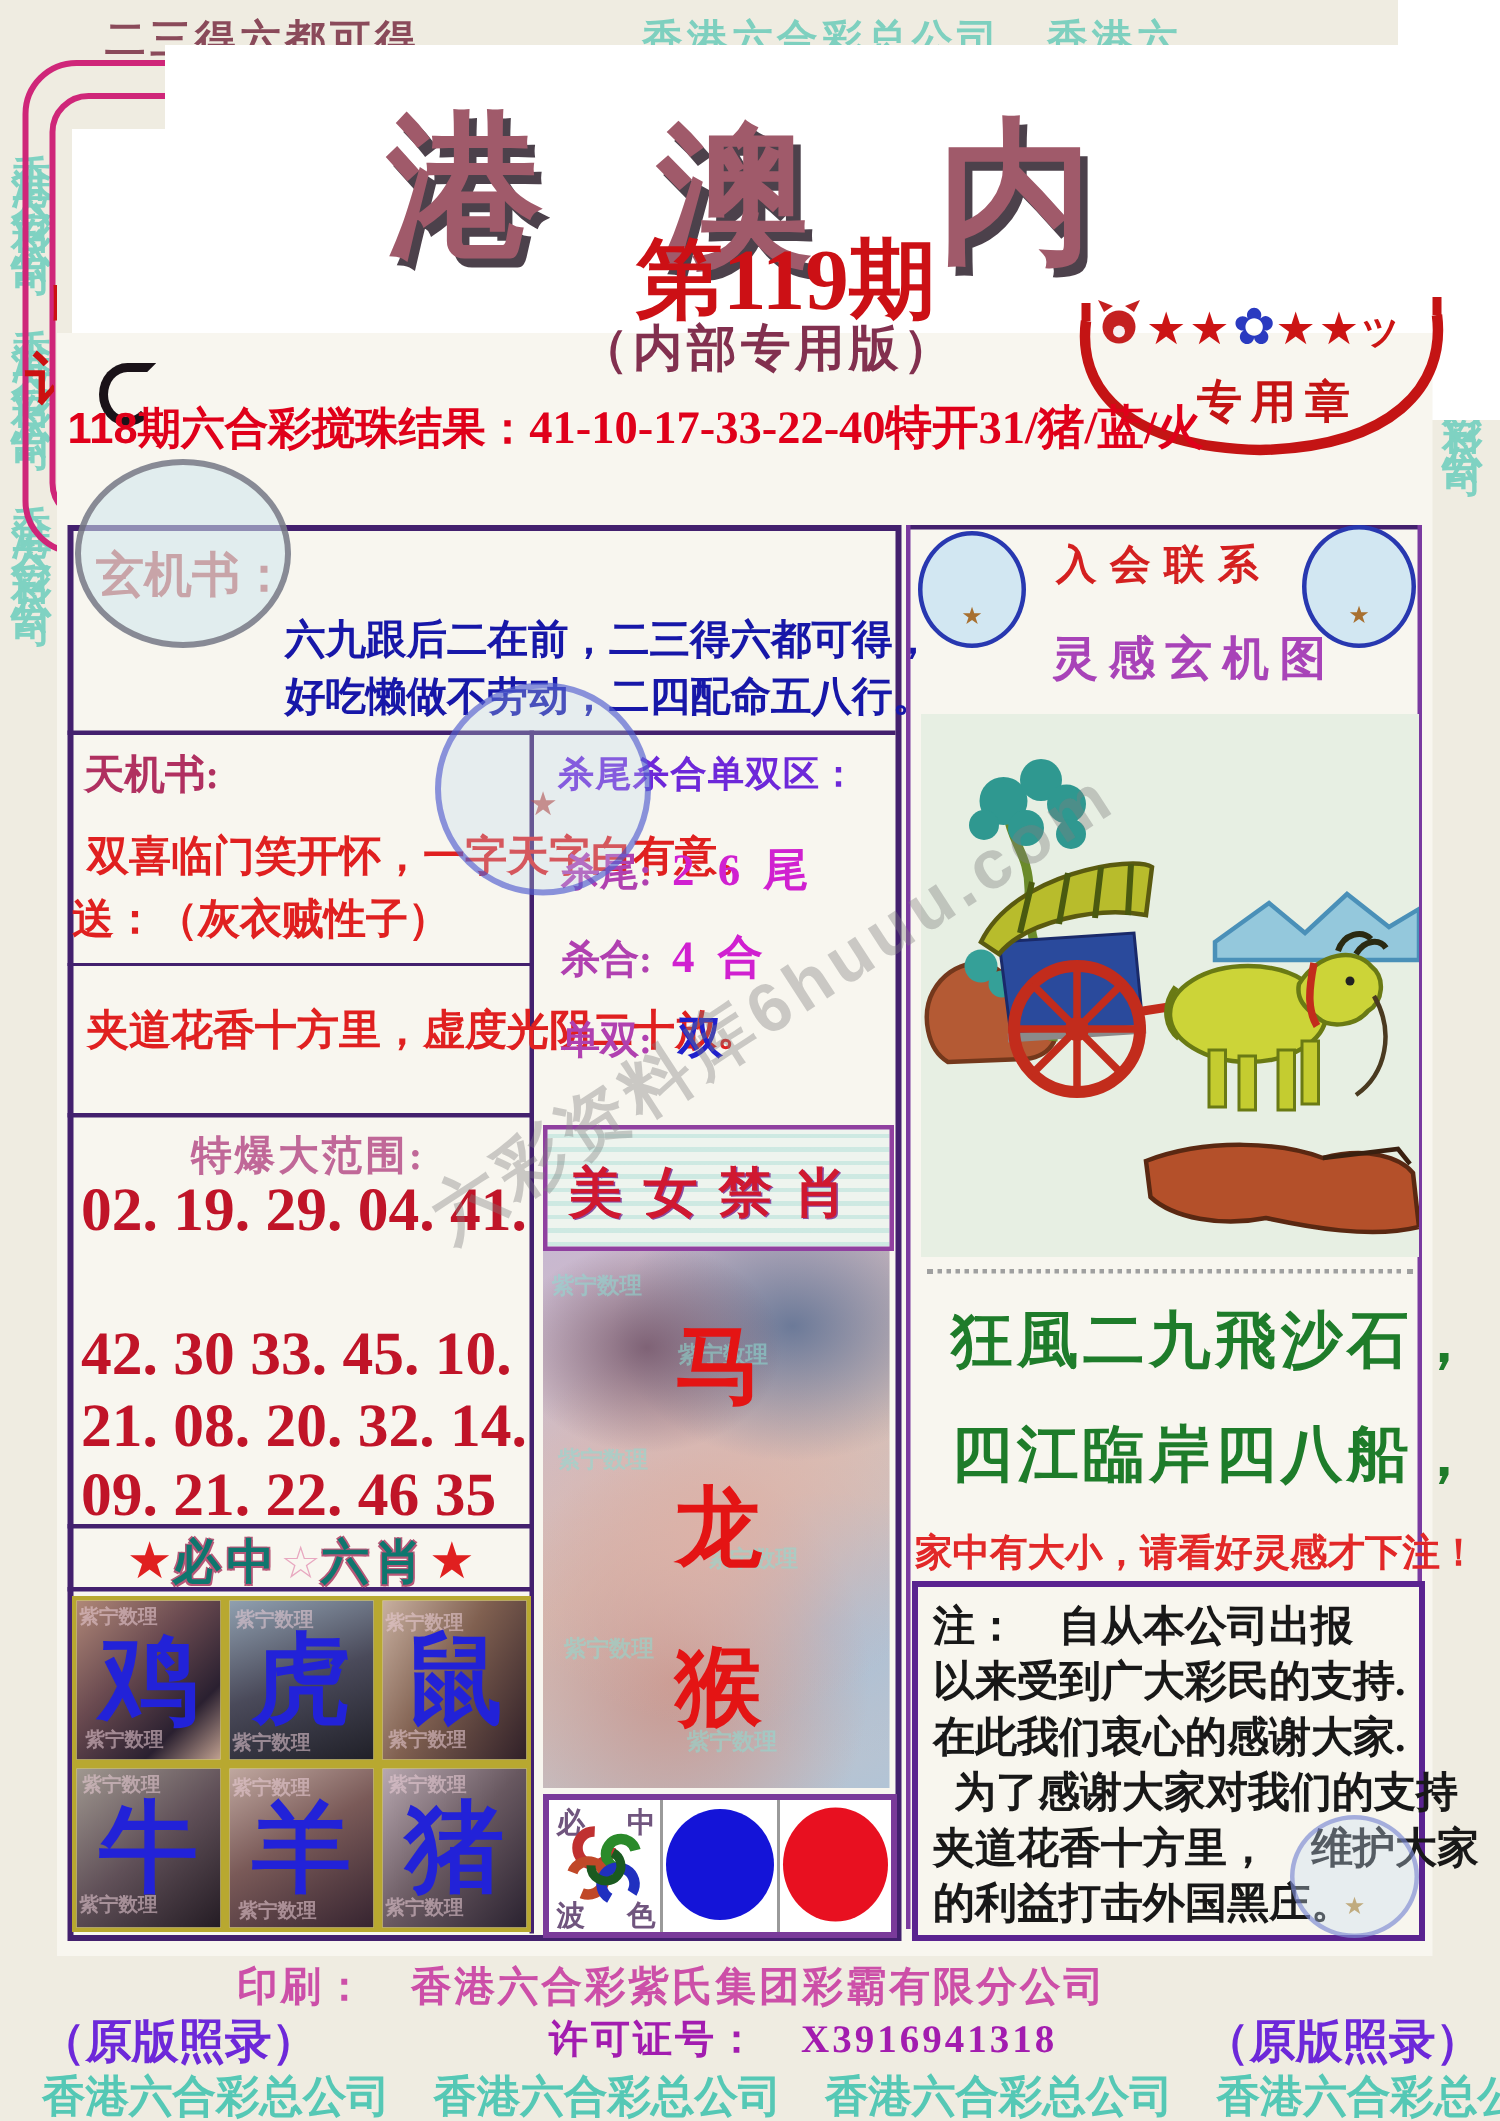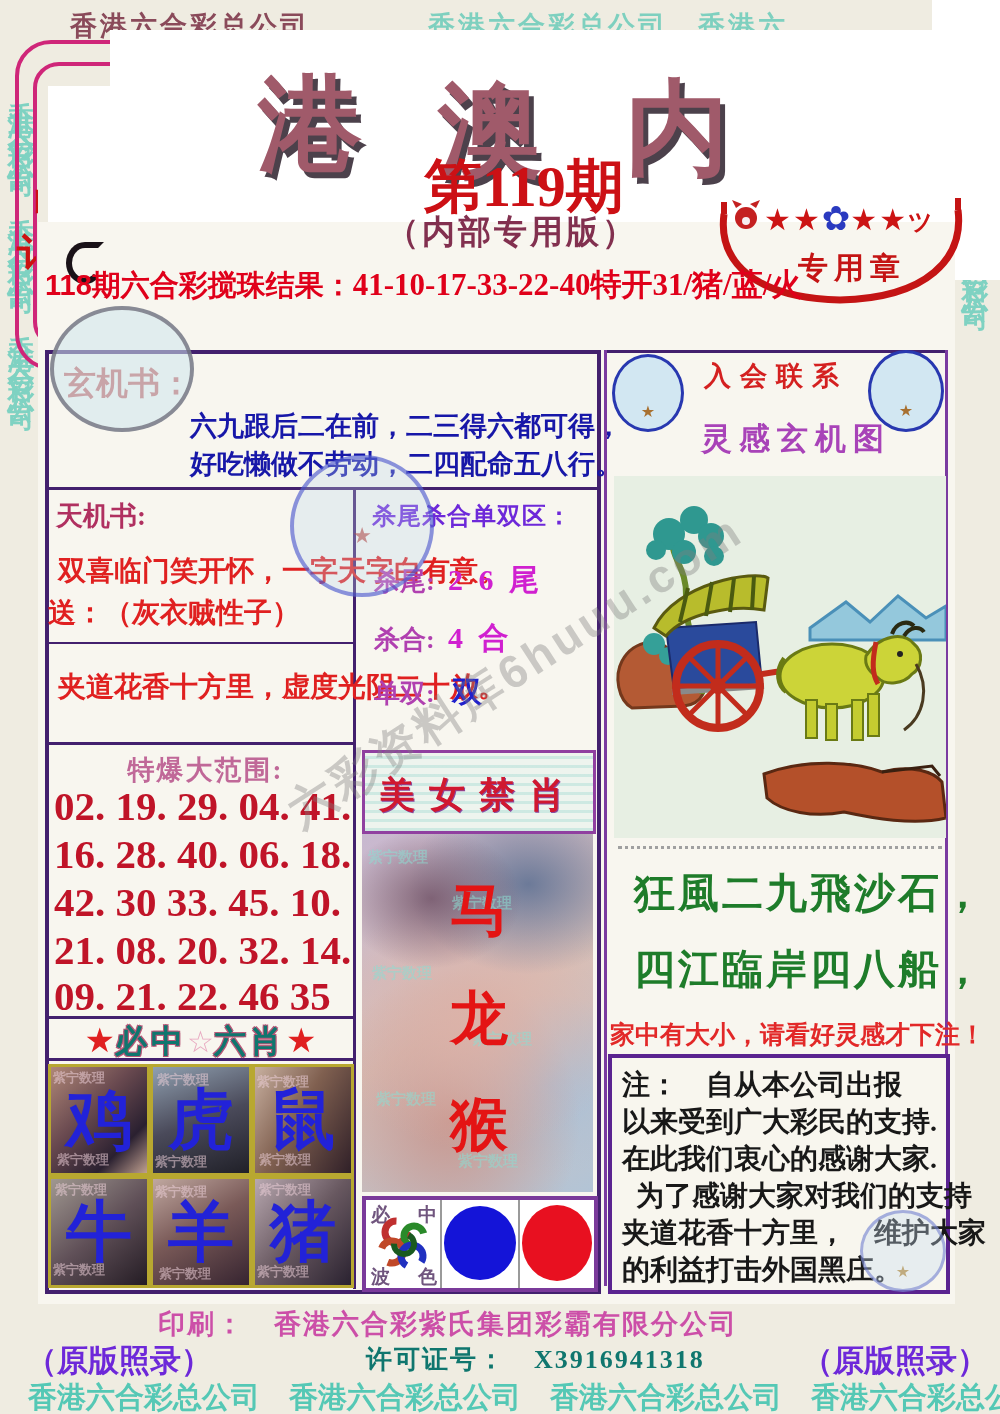--- a/index.html
+++ b/index.html
@@ -85,39 +85,39 @@
   
   .midstamp{border:4px solid rgba(60,70,200,.55);border-radius:50%;
             background:rgba(190,215,235,.30);}
   .ovalstamp{border:4px solid rgba(105,105,118,.75);border-radius:50%;
              background:rgba(205,230,236,.55);}
   .faintstamp{border:3px solid rgba(95,110,200,.5);border-radius:50%;
               background:rgba(200,220,240,.35);}
   
   .fprint{font-weight:bold;font-size:27px;color:#cc4fa8;letter-spacing:2px;}
   .fcopy{font-weight:bold;font-size:31px;color:#6d28d9;}
-  .flic{font-weight:bold;font-size:26px;color:#0f766e;letter-spacing:2px;text-align:center;}
+  .flic{font-weight:bold;font-size:26px;color:#a21caf;letter-spacing:2px;text-align:center;}
   .fbottom{font-weight:bold;font-size:29px;color:#55c8b5;white-space:nowrap;}
   .watermark{font-weight:bold;font-size:46px;color:rgba(125,125,125,.38);
              transform:rotate(-33deg);letter-spacing:4px;white-space:nowrap;}
   .fragment{font-weight:bold;color:#cc1111;font-size:40px;}
 </style>
 </head>
 <body>
 
 <div id="page">
 
   <div class="abs vstrip" style="left:4px;top:80px;height:1260px;">
     <span>香港六合彩总公司　香港六合彩总公司　香港六合彩总公司</span>
   </div>
   <div class="abs vstrip" style="left:958px;top:-20px;height:1400px;">
     <span>香港六合彩总公司　香港六合彩总公司　香港六合彩总公司</span>
   </div>
 
-  <div class="abs toprow" style="left:70px;top:8px;color:#8a4a5a;">香港六合彩总公司</div>
+  <div class="abs toprow" style="left:70px;top:8px;color:#8a4a5a;">二三得六都可得</div>
   <div class="abs toprow" style="left:428px;top:8px;color:#7ed0bf;">香港六合彩总公司　香港六</div>
 
   <div class="abs frame" style="left:15px;top:40px;width:318px;height:322px;"></div>
   <div class="abs frame" style="left:33px;top:62px;width:284px;height:278px;border-radius:26px;"></div>
 
   <div class="abs white" style="left:110px;top:30px;width:865px;height:62px;"></div>
   <div class="abs white" style="left:48px;top:86px;width:927px;height:136px;"></div>
   <div class="abs white" style="left:932px;top:0;width:68px;height:280px;"></div>
   <div class="abs paper" style="left:38px;top:222px;width:917px;height:1082px;"></div>
 
@@ -174,21 +174,20 @@
   <span class="abs szh serif" style="left:372px;top:500px;">杀尾杀合单双区：</span>
   <span class="abs szlabel serif" style="left:374px;top:564px;">杀尾:</span>
   <span class="abs szval serif" style="left:448px;top:560px;">2  6 尾</span>
   <span class="abs szlabel serif" style="left:374px;top:622px;">杀合:</span>
   <span class="abs szval serif" style="left:448px;top:618px;">4 合</span>
   <span class="abs szlabel serif" style="left:374px;top:676px;">单双:</span>
   <span class="abs szval blue" style="left:452px;top:672px;">双</span>
 
   <div class="abs tbl serif" style="left:45px;top:752px;width:321px;text-align:center;">特爆大范围:</div>
   <div class="abs numrow serif" style="left:54px;top:782px;">02. 19. 29. 04. 41.</div>
-  <div class="abs numrow serif" style="left:54px;top:830px;">16. 28. 40. 06. 18.</div>
   <div class="abs numrow serif" style="left:54px;top:878px;">42. 30  33. 45. 10.</div>
   <div class="abs numrow serif" style="left:54px;top:926px;">21. 08. 20. 32. 14.</div>
   <div class="abs numrow serif" style="left:54px;top:972px;">09. 21. 22. 46  35</div>
 
   <div class="abs" style="left:45px;top:1020px;width:311px;text-align:center;">
     <span class="bannerstar">★</span><span class="bannertxt">必中</span><span class="bannerstar hollow">☆</span><span class="bannertxt">六肖</span><span class="bannerstar">★</span>
   </div>
 
   <div class="abs zcell c1" style="left:48px;top:1064px;width:96px;height:106px;">
     <span class="wm" style="left:2px;top:2px;">紫宁数理</span>

